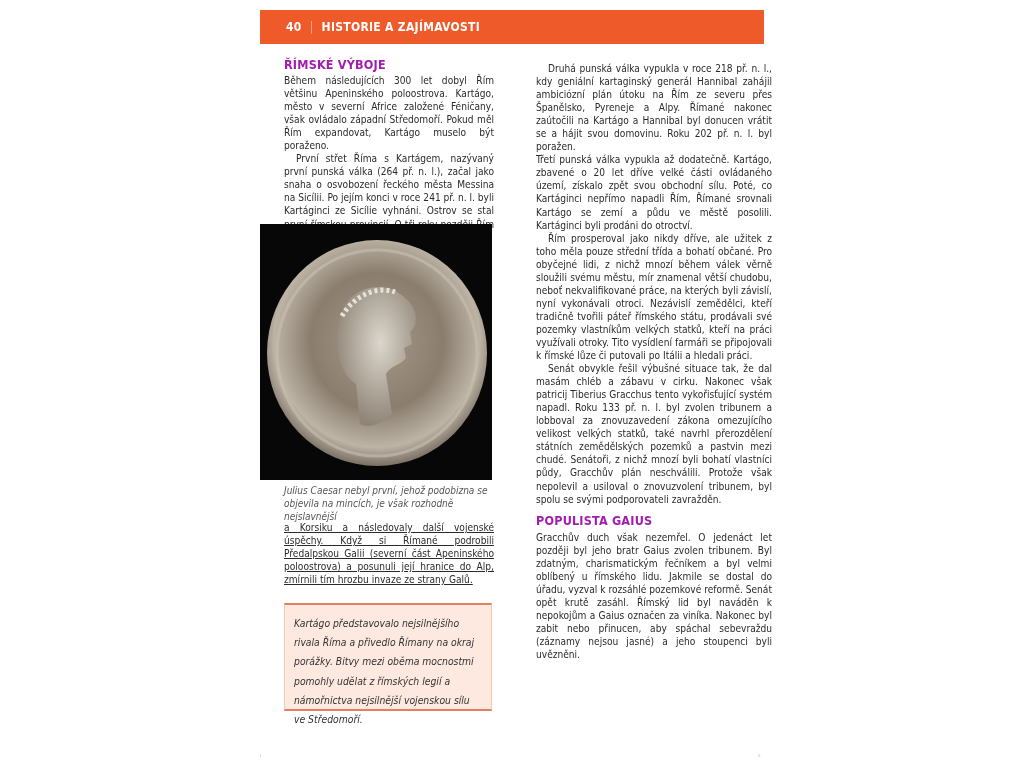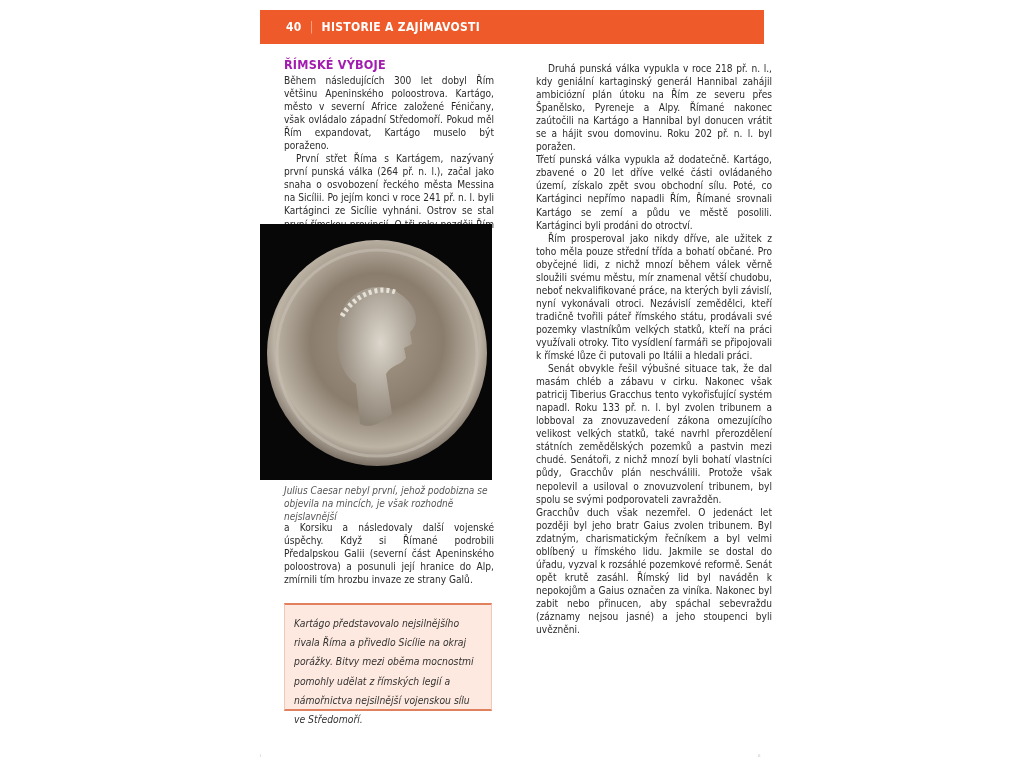--- a/index.html
+++ b/index.html
@@ -12,21 +12,21 @@
     .header .sep { margin: 0 8px; color: #f7a98a; font-weight: normal; }
     .col { position: absolute; font-size: 10.1px; line-height: 13.05px; text-align: justify; }
     .col p { margin: 0; hyphens: manual; }
     .col p.ind { text-indent: 12px; }
     .left { left: 26px; top: 49px; width: 210px; }
     .right { left: 250px; top: 54px; width: 236px; margin-left: 28px; }
     h2 { margin: 0 0 1px 0; font-size: 12.5px; line-height: 16px; font-weight: bold; color: #a21caf; letter-spacing: 0.2px; }
     .right h2 { margin-top: 7px; margin-bottom: 2px; }
     .photo { position: absolute; left: 2px; top: 216px; width: 232px; height: 256px; background: #070707; overflow: hidden; }
     .caption { position: absolute; left: 26px; top: 476px; width: 210px; font-style: italic; font-size: 10px; line-height: 13px; color: #555; }
-    .cont { position: absolute; left: 26px; top: 513px; width: 210px; }
+    .cont { position: absolute; left: 26px; top: 513px; width: 210px; text-decoration: underline; }
     .quote { position: absolute; left: 26px; top: 595px; width: 208px; height: 108px; background: #fde9df;
       border-top: 2px solid #e0805e; border-bottom: 2px solid #e0805e; border-left: 1px solid #f2c8b6; border-right: 1px solid #f2c8b6; box-sizing: border-box; }
     .quote p { margin: 0; padding: 9px 10px 0 9px; font-style: italic; font-size: 10.3px; line-height: 19.2px; color: #333; }
     .mark { position: absolute; top: 744px; font-size: 5px; color: #bbb; }
   </style>
 </head>
 <body>
 
 <div class="page">
   <div class="header">
@@ -62,26 +62,27 @@
       <path d="M82 92 C95 70 118 62 135 68" fill="none" stroke="#e7e2d8" stroke-width="5" stroke-dasharray="3 3"></path>
     </svg>
   </div>
   <div class="caption">Julius Caesar nebyl první, jehož podobizna se objevila na mincích, je však rozhodně nejslavnější</div>
 
   <div class="col cont">
     <p>a Korsiku a následovaly další vojenské úspěchy. Když si Římané podrobili Předalpskou Galii (severní část Apeninského poloostrova) a posunuli její hranice do Alp, zmírnili tím hrozbu invaze ze strany Galů.</p>
   </div>
 
   <div class="quote">
-    <p>Kartágo představovalo nejsilnějšího rivala Říma a přivedlo Sicílie na okraj porážky. Bitvy mezi oběma mocnostmi pomohly udělat z římských legií a námořnictva nejsilnější vojenskou sílu ve Středomoří.</p>
+    <p>Kartágo představovalo nejsilnějšího rivala Říma a přivedlo Římany na okraj porážky. Bitvy mezi oběma mocnostmi pomohly udělat z římských legií a námořnictva nejsilnější vojenskou sílu ve Středomoří.</p>
   </div>
 
   <div class="col right">
     <p class="ind">Druhá punská válka vypukla v roce 218 př. n. l., kdy geniální kartaginský generál Hannibal zahájil ambiciózní plán útoku na Řím ze severu přes Španělsko, Pyreneje a Alpy. Římané nakonec zaútočili na Kartágo a Hannibal byl donucen vrátit se a hájit svou domovinu. Roku 202 př. n. l. byl poražen.</p>
     <p>Třetí punská válka vypukla až dodatečně. Kartágo, zbavené o 20 let dříve velké části ovládaného území, získalo zpět svou obchodní sílu. Poté, co Kartáginci nepřímo napadli Řím, Římané srovnali Kartágo se zemí a půdu ve městě posolili. Kartáginci byli prodáni do otroctví.</p>
     <p class="ind">Řím prosperoval jako nikdy dříve, ale užitek z toho měla pouze střední třída a bohatí občané. Pro obyčejné lidi, z nichž mnozí během válek věrně sloužili svému městu, mír znamenal větší chudobu, neboť nekvalifikované práce, na kterých byli závislí, nyní vykonávali otroci. Nezávislí zemědělci, kteří tradičně tvořili páteř římského státu, prodávali své pozemky vlastníkům velkých statků, kteří na práci využívali otroky. Tito vysídlení farmáři se připojovali k římské lůze či putovali po Itálii a hledali práci.</p>
     <p class="ind">Senát obvykle řešil výbušné situace tak, že dal masám chléb a zábavu v cirku. Nakonec však patricij Tiberius Gracchus tento vykořisťující systém napadl. Roku 133 př. n. l. byl zvolen tribunem a lobboval za znovuzavedení zákona omezujícího velikost velkých statků, také navrhl přerozdělení státních zemědělských pozemků a pastvin mezi chudé. Senátoři, z nichž mnozí byli bohatí vlastníci půdy, Gracchův plán neschválili. Protože však nepolevil a usiloval o znovuzvolení tribunem, byl spolu se svými podporovateli zavražděn.</p>
+    <h2>POPULISTA GAIUS</h2>
     <p>Gracchův duch však nezemřel. O jedenáct let později byl jeho bratr Gaius zvolen tribunem. Byl zdatným, charismatickým řečníkem a byl velmi oblíbený u římského lidu. Jakmile se dostal do úřadu, vyzval k rozsáhlé pozemkové reformě. Senát opět krutě zasáhl. Římský lid byl naváděn k nepokojům a Gaius označen za viníka. Nakonec byl zabit nebo přinucen, aby spáchal sebevraždu (záznamy nejsou jasné) a jeho stoupenci byli uvězněni.</p>
   </div>
 
   <span class="mark" style="left:2px;">ı</span>
   <span class="mark" style="left:500px;">ıı</span>
 </div>
 
 </body></html>

